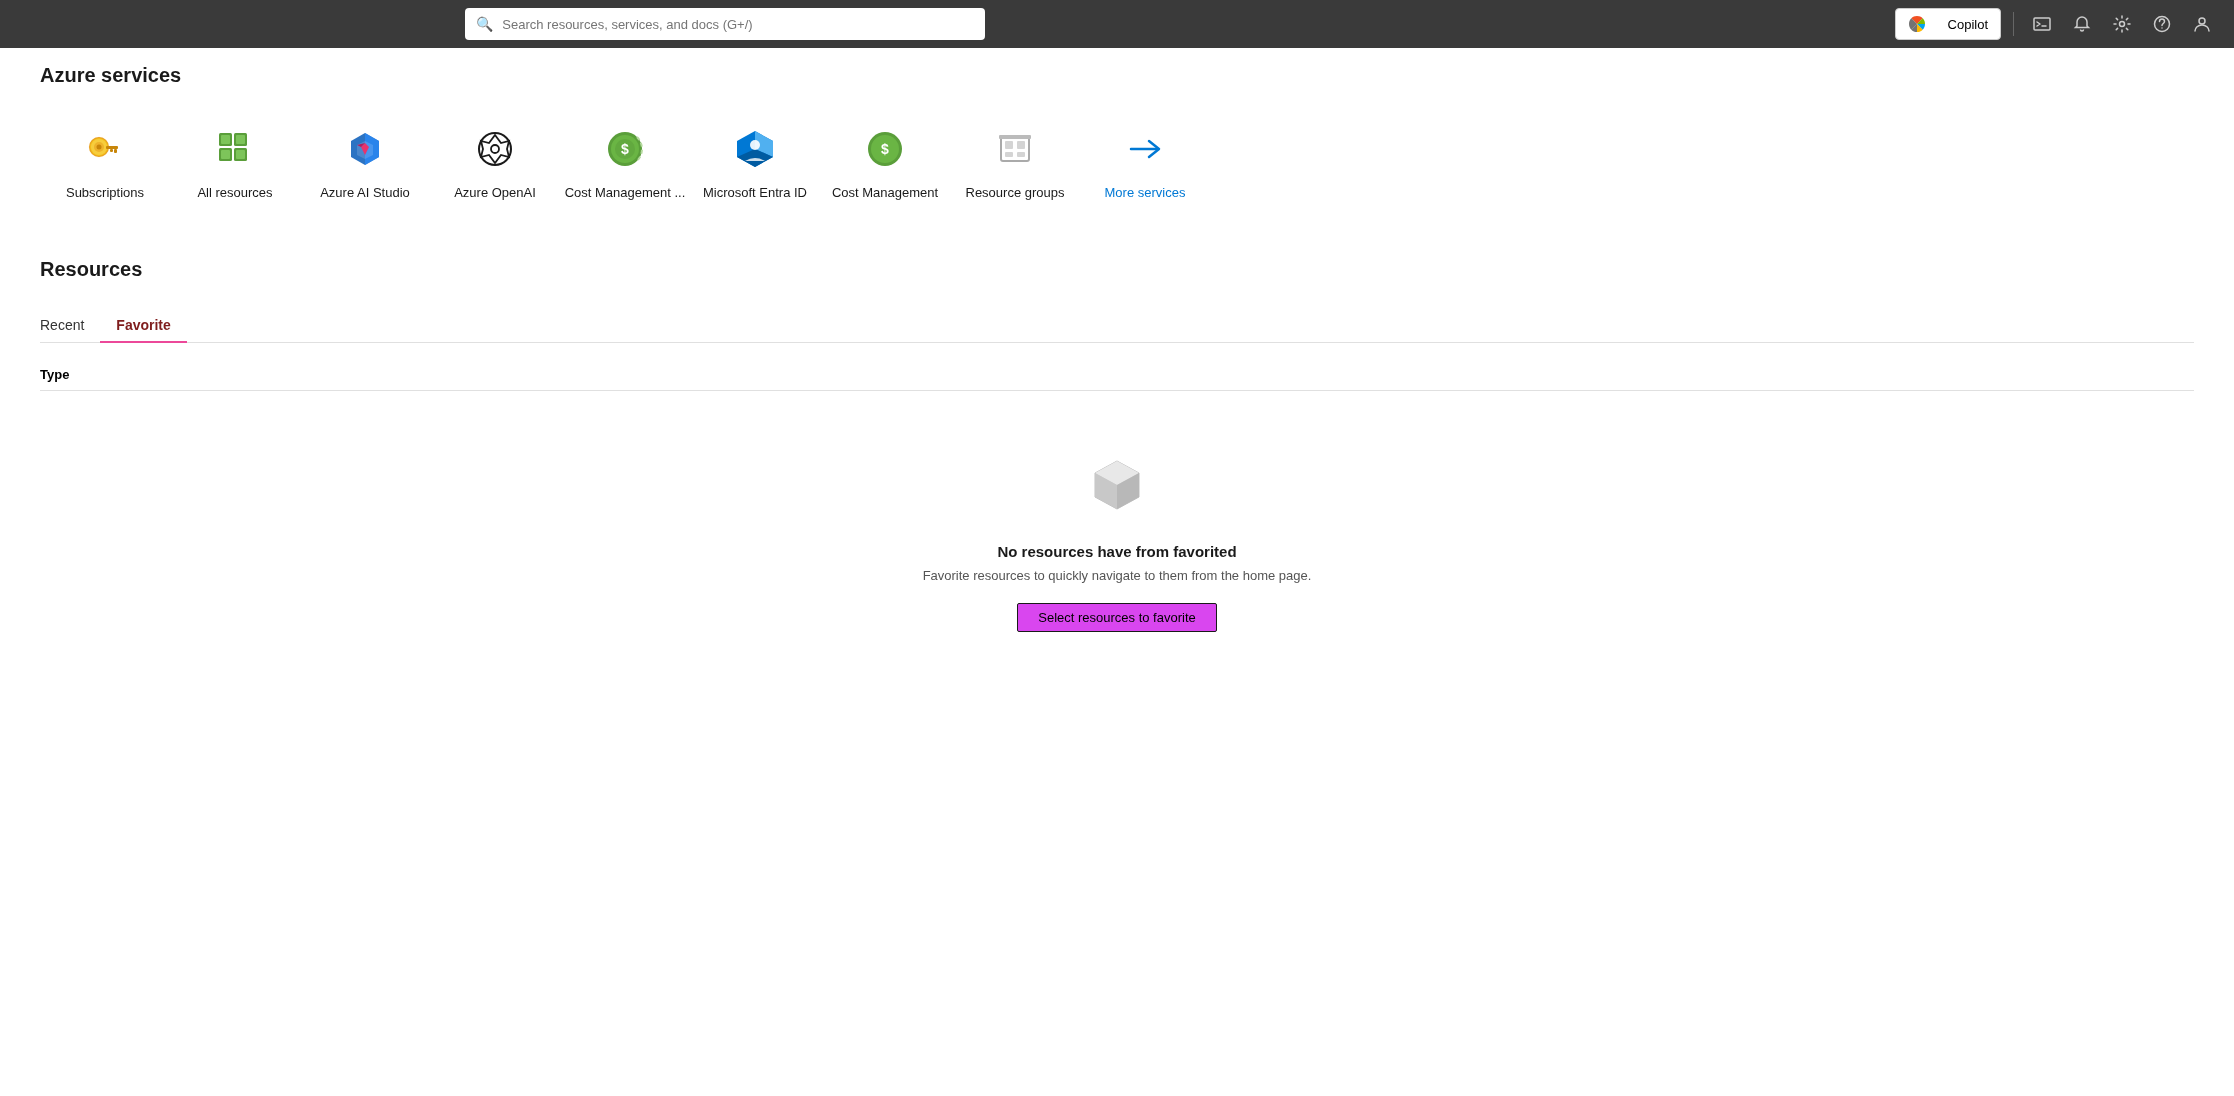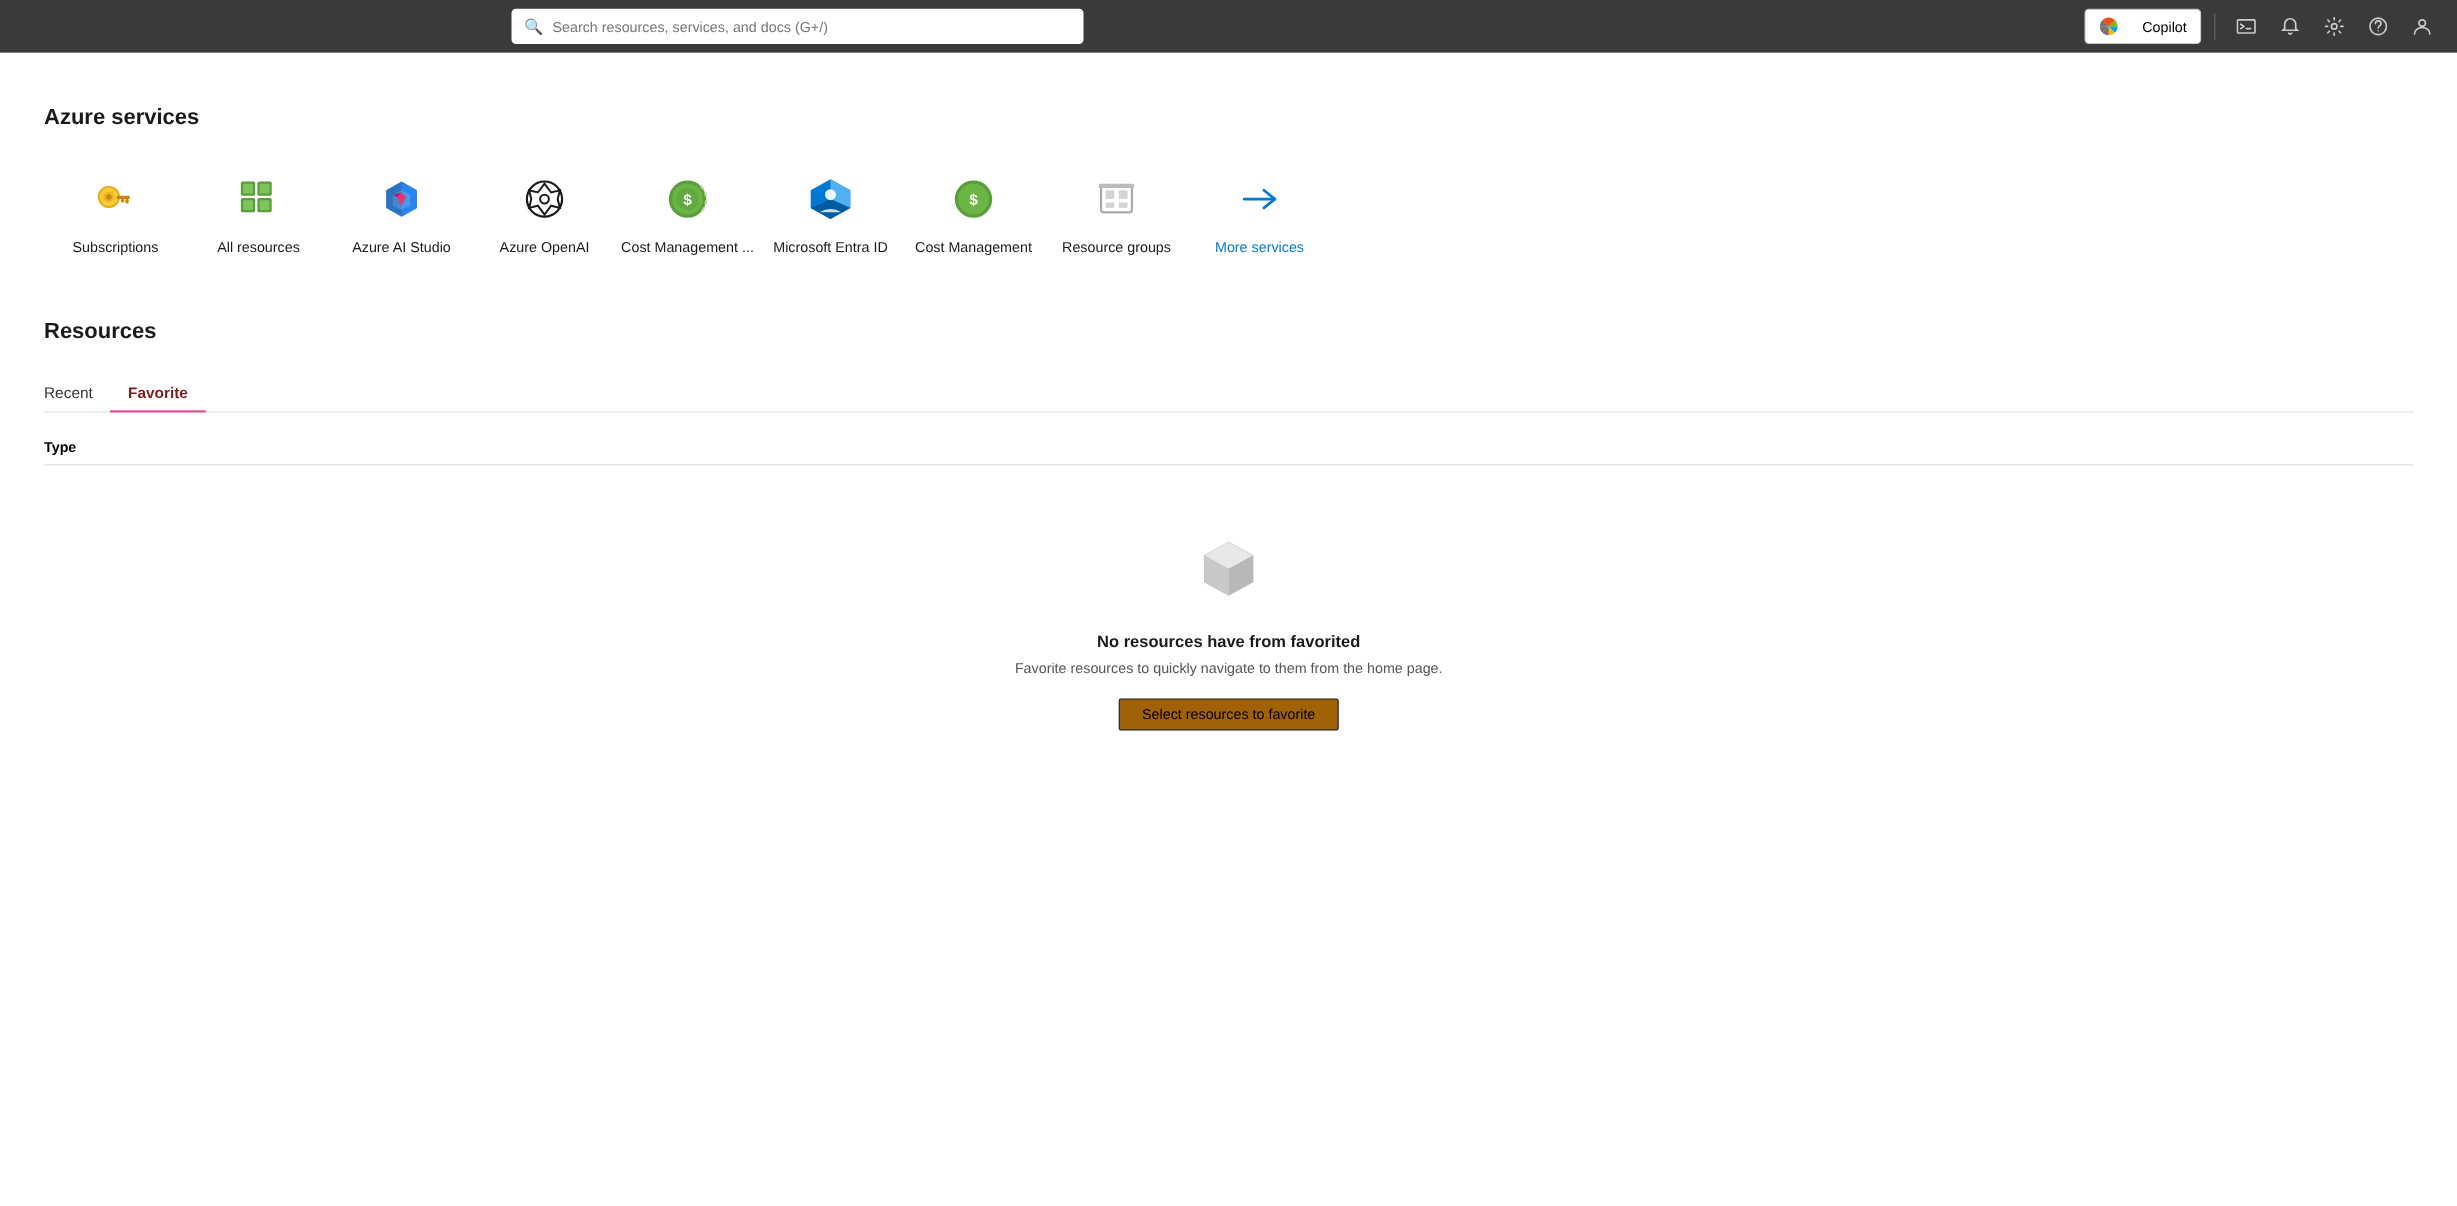--- a/index.html
+++ b/index.html
@@ -82,21 +82,21 @@
       justify-content: center;
       width: 32px;
       height: 32px;
       border-radius: 2px;
     }
 
     
     .main {
       background: #fff;
       min-height: calc(100vh - 48px);
-      padding: 48px 40px;
+      padding: 16px 40px;
     }
 
     .section-title {
       font-size: 20px;
       font-weight: 600;
       color: #1a1a1a;
       margin-bottom: 28px;
     }
 
     
@@ -192,21 +192,21 @@
       color: #1a1a1a;
       margin-bottom: 8px;
     }
     .empty-subtitle {
       font-size: 13px;
       color: #555;
       margin-bottom: 20px;
     }
     .select-btn {
       border: 1px solid #1a1a1a;
-      background: #a16207;
+      background: #d946ef;
       padding: 6px 20px;
       font-size: 13px;
       font-weight: 500;
       cursor: pointer;
       border-radius: 2px;
     }
   </style>
 </head>
 <body>
 

